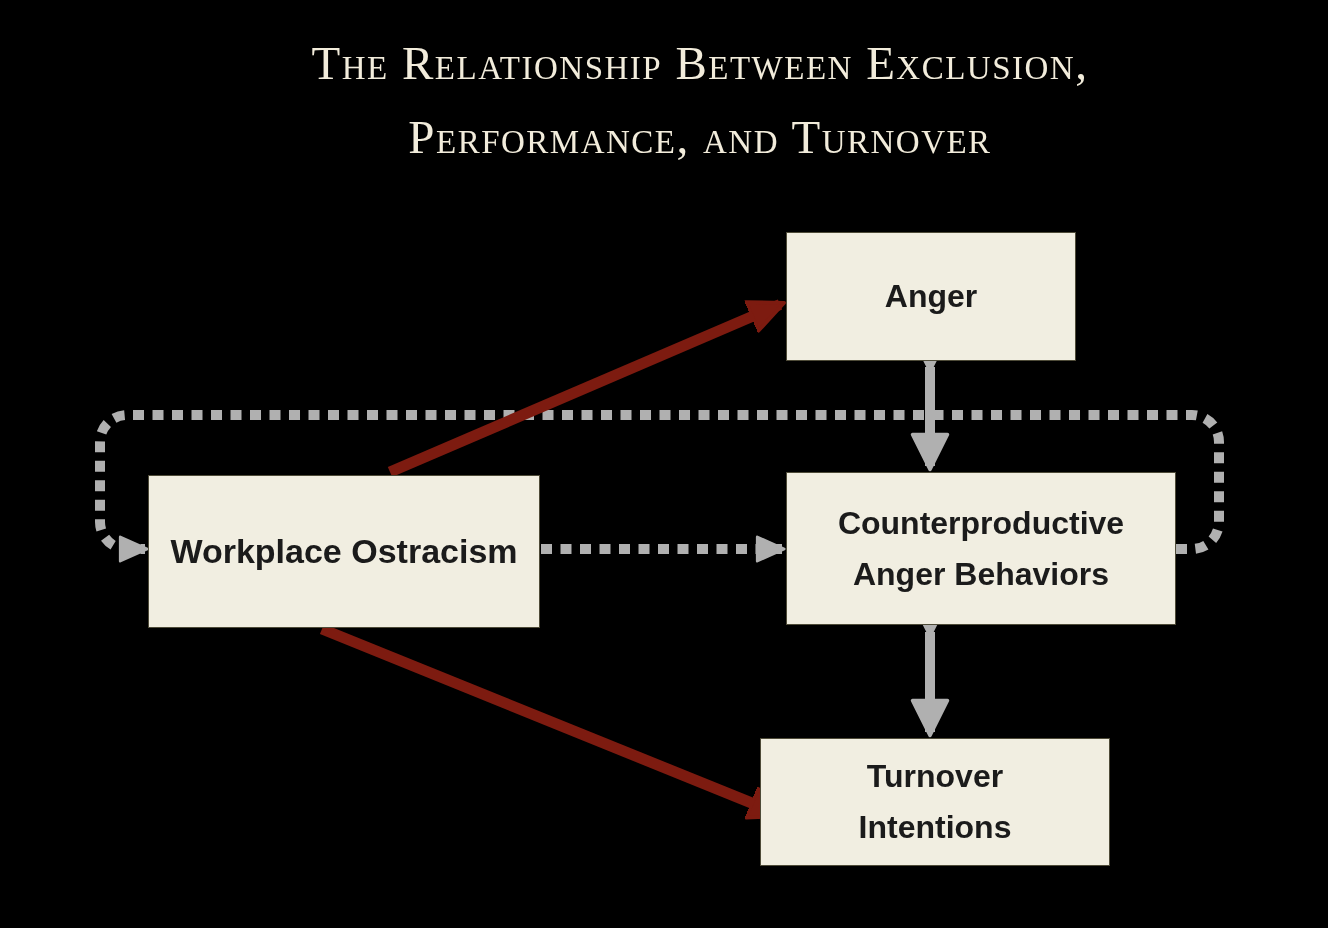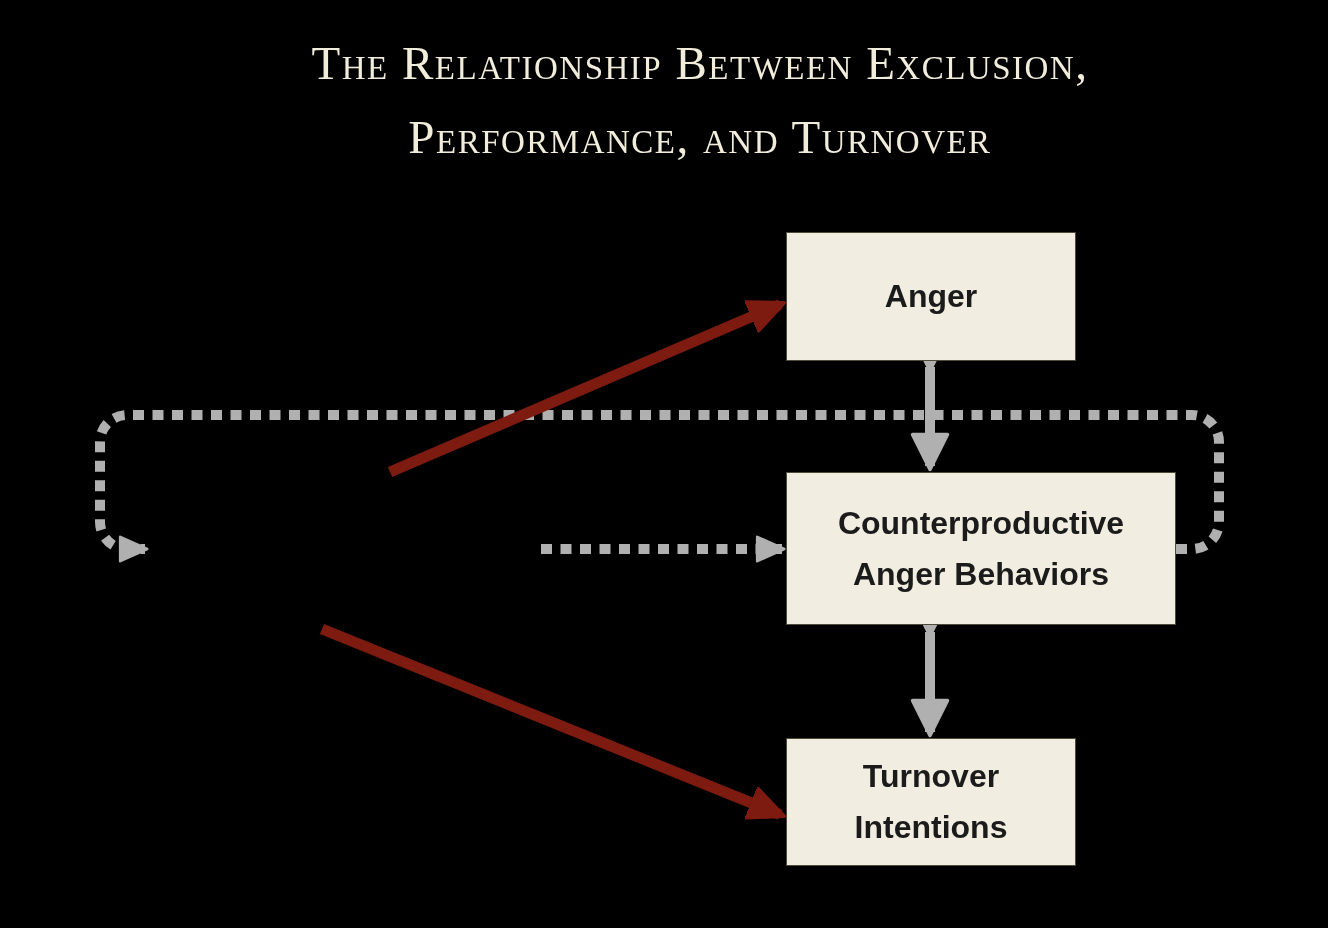--- a/index.html
+++ b/index.html
@@ -48,21 +48,21 @@
     justify-content: center;
     text-align: center;
     white-space: pre-line;
     line-height: 1.58;
     z-index: 3;
     font-weight: bold;
   }
   .node-workplace-ostracism { left: 148px; top: 475px; width: 392px; height: 153px; font-size: 34px; }
   .node-anger               { left: 786px; top: 232px; width: 290px; height: 129px; font-size: 32px; }
   .node-cwb                 { left: 786px; top: 472px; width: 390px; height: 153px; font-size: 32px; }
-  .node-ti                  { left: 786px; top: 738px; width: 290px; height: 128px; font-size: 32px; }
+  .node-ti                  { left: 760px; top: 738px; width: 350px; height: 128px; font-size: 32px; }
 
   .edge-dotted {
     fill: none;
     stroke: var(--gray-arrow, #b0b0b0);
     stroke-width: 10;
     stroke-dasharray: 11 8.5;
   }
   .edge-solid-gray {
     fill: none;
     stroke: var(--gray-arrow, #b0b0b0);
@@ -113,20 +113,21 @@
 
     <path class="edge-solid-gray" d="M 930 367 L 930 466" marker-start="url(#dblHeadGray)" marker-end="url(#dblHeadGray)" orient="auto"></path>
 
     <path class="edge-solid-gray" d="M 930 632 L 930 732" marker-start="url(#dblHeadGray)" marker-end="url(#dblHeadGray)"></path>
 
     <path class="edge-red" d="M 390 472 L 780 304.5" marker-end="url(#triRed)"></path>
 
     <path class="edge-red" d="M 322 629 L 780 814.5" marker-end="url(#triRed)"></path>
   </svg>
 
+  <div class="node node-workplace-ostracism">Workplace Ostracism</div>
 
   <div class="node node-anger">Anger</div>
 
   <div class="node node-cwb">Counterproductive
 Anger Behaviors</div>
 
   <div class="node node-ti">Turnover
 Intentions</div>
 
 </div>

